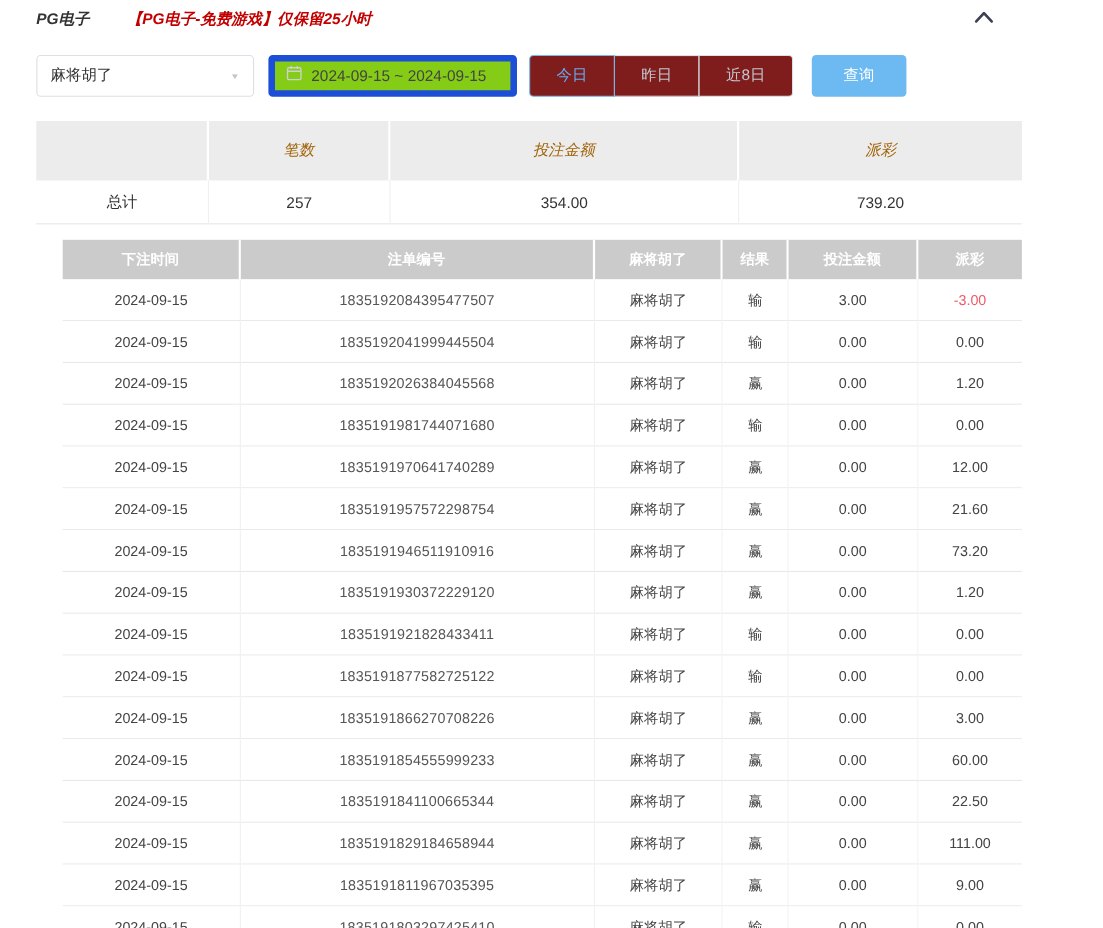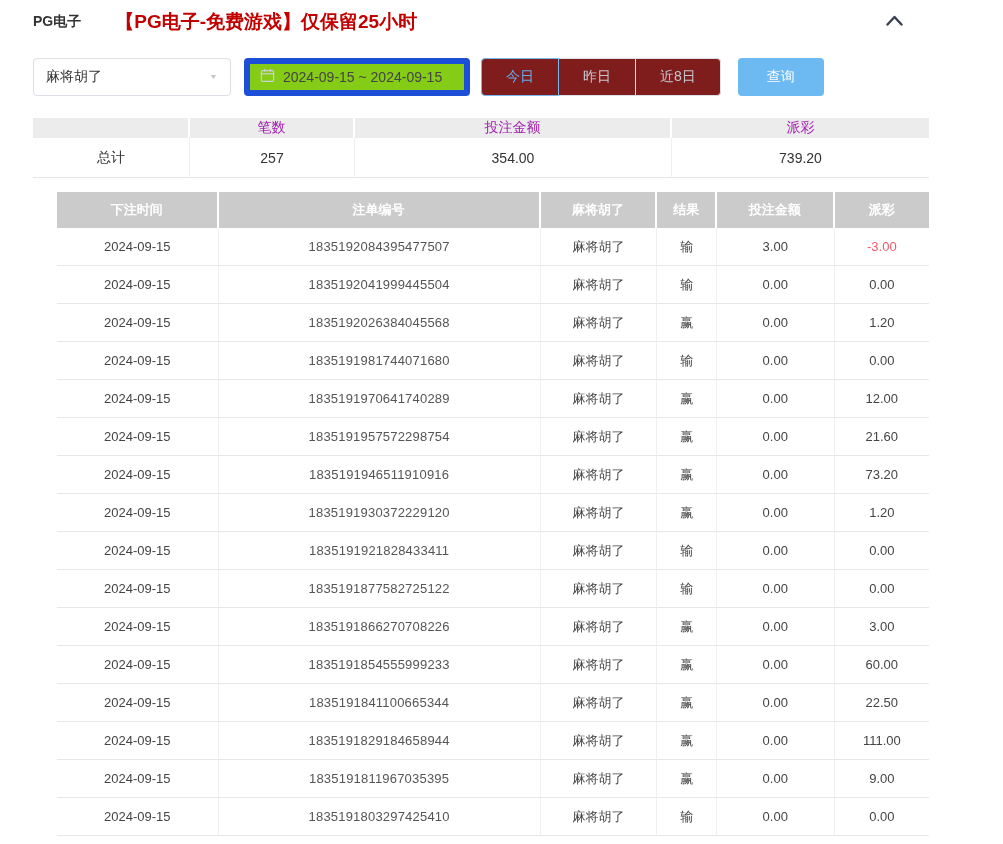--- a/index.html
+++ b/index.html
@@ -1,23 +1,23 @@
 <!DOCTYPE html>
 <html><head>
 <meta charset="utf-8">
 <style>
   * { margin:0; padding:0; box-sizing:border-box; }
   html,body { width:1003px; height:844px; background:#fff; overflow:hidden;
     font-family:"Liberation Sans","DejaVu Sans",sans-serif; }
   .page { position:relative; width:1003px; height:844px; }
 
   
-  .top-bar { display:flex; align-items:center; padding:9px 33px 0 33px; }
+  .top-bar { display:flex; align-items:center; padding:9px 33px 0 33px;font-style:italic; }
   .app-title { font-size:14px; font-weight:bold; color:#333; }
-  .app-notice { font-size:19px; font-weight:bold; color:#c20000; margin-left:34px; }
+  .app-notice { font-size:14px; font-weight:bold; color:#c20000; margin-left:34px; }
   .collapse-btn { margin-left:auto; margin-right:66px; cursor:pointer; display:flex; align-items:center; }
 
   
   .filter-row { display:flex; align-items:center; margin:23px 0 0 33px; height:38px; }
   .select-box { width:198px; height:38px; border:1px solid #dcdfe6; border-radius:4px;
     display:flex; align-items:center; padding:0 12px; cursor:pointer; background:#fff; }
   .select-box .sel-text { font-size:14px; color:#333; flex:1; }
   .select-box .caret { font-size:9px; color:#c0c4cc; transform:scaleY(.8); }
   .date-box { width:226px; height:38px; border:6px solid #1d4ed8; border-radius:4px;
     display:flex; align-items:center; padding:0 10px; margin-left:13px; cursor:pointer; background:#84cc16; }
@@ -27,22 +27,22 @@
     border:1px solid #dcdfe6; color:#c3c7cf; cursor:pointer; margin-left:-1px; display:flex; align-items:center; }
   .btn-group .qbtn:first-child { border-radius:4px 0 0 4px; margin-left:0; }
   .btn-group .qbtn:last-child { border-radius:0 4px 4px 0; }
   .btn-group .qbtn.active { border:1px solid #77b9f2; color:#64aef0; position:relative; z-index:2; }
   .search-btn { height:38px; width:86px; margin-left:17px; background:#6db9f2; color:#fff;
     font-size:14px; border:none; border-radius:4px; cursor:pointer; }
 
   
   .summary-table { margin:22px 0 0 33px; width:896px; }
   .sum-head, .sum-row { display:flex; }
-  .sum-head .cell { background:#ececec; height:20px; border-right:2px solid #fff;
-    display:flex; align-items:center; justify-content:center; font-size:14px; color:#a21caf; }
+  .sum-head .cell { background:#ececec; height:54px; border-right:2px solid #fff;
+    display:flex; align-items:center; justify-content:center; font-size:14px; color:#a16207;font-style:italic; }
   .sum-head .cell:last-child { border-right:none; }
   .sum-row .cell { height:40px; display:flex; align-items:center; justify-content:center;
     font-size:14px; color:#333; border-bottom:1px solid #e6e6e6; border-right:1px solid #f0f0f0; }
   .sum-row .cell:last-child { border-right:none; }
   .c-s1 { width:157px; } .c-s2 { width:165px; } .c-s3 { width:317px; } .c-s4 { width:257px; }
 
   
   .bet-table { margin:14px 0 0 33px; width:896px; }
   .bt-head { display:flex; }
   .bt-head .cell { background:#cbcbcb; color:#fff; font-weight:bold; font-size:13px; height:36px;

